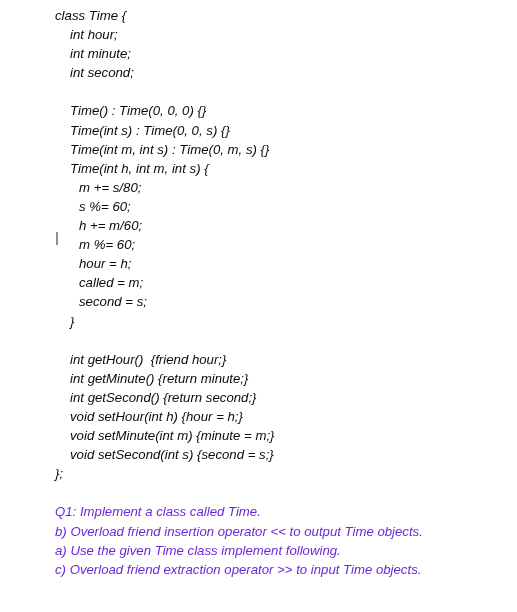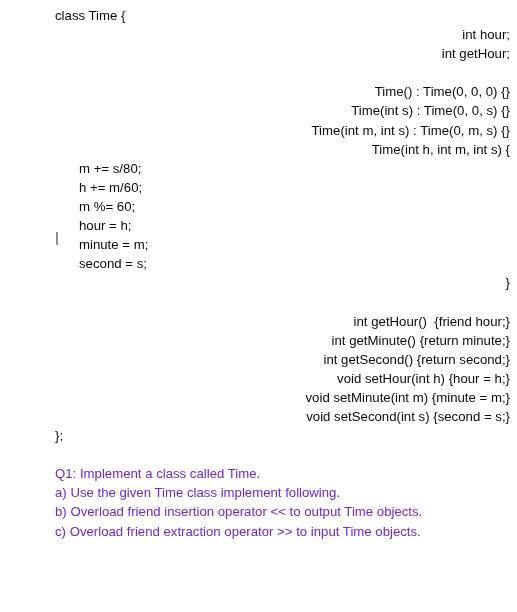--- a/index.html
+++ b/index.html
@@ -15,20 +15,21 @@
     font-family: "Liberation Sans", "DejaVu Sans", sans-serif;
     color: #000000;
     -webkit-font-smoothing: antialiased;
   }
 
   #page {
     position: relative;
     width: 517px;
     height: 612px;
     background: #ffffff;
+    font-style: italic;
   }
 
   
   #listing {
     position: absolute;
     left: 55px;
     top: 6px;
     width: 455px;
   }
 
@@ -36,21 +37,21 @@
     font-size: 13.2px;
     line-height: 19.1px;
     height: 19.1px;
     white-space: pre;
     letter-spacing: 0.01px;
     color: #0a0a0a;
   }
 
   
   .ind0 { padding-left: 0px; }
-  .ind1 { padding-left: 15px; text-align: right; }
+  .ind1 { padding-left: 15px; }
   .ind2 { padding-left: 24px; }
 
   
   .blank {
     height: 19.1px;
     line-height: 19.1px;
   }
 
   
   .gap {
@@ -76,43 +77,45 @@
   }
 </style>
 </head>
 <body>
 
 <div id="page">
 
   <div id="listing">
       <div class="line ind0">class Time {</div>
       <div class="line ind1">int hour;</div>
-      <div class="line ind1">int getHour;</div>
+      <div class="line ind1">int minute;</div>
+      <div class="line ind1">int second;</div>
       <div class="line blank"></div>
       <div class="line ind1">Time() : Time(0, 0, 0) {}</div>
       <div class="line ind1">Time(int s) : Time(0, 0, s) {}</div>
       <div class="line ind1">Time(int m, int s) : Time(0, m, s) {}</div>
       <div class="line ind1">Time(int h, int m, int s) {</div>
       <div class="line ind2">m += s/80;</div>
+      <div class="line ind2">s %= 60;</div>
       <div class="line ind2">h += m/60;</div>
       <div class="line ind2">m %= 60;</div>
       <div class="line ind2">hour = h;</div>
-      <div class="line ind2">minute = m;</div>
+      <div class="line ind2">called = m;</div>
       <div class="line ind2">second = s;</div>
       <div class="line ind1">}</div>
       <div class="line blank"></div>
       <div class="line ind1">int getHour()  {friend hour;}</div>
       <div class="line ind1">int getMinute() {return minute;}</div>
       <div class="line ind1">int getSecond() {return second;}</div>
       <div class="line ind1">void setHour(int h) {hour = h;}</div>
       <div class="line ind1">void setMinute(int m) {minute = m;}</div>
       <div class="line ind1">void setSecond(int s) {second = s;}</div>
       <div class="line ind0">};</div>
       <div class="gap"></div>
       <div class="qline">Q1: Implement a class called Time.</div>
+      <div class="qline">b) Overload friend insertion operator &lt;&lt; to output Time objects.</div>
       <div class="qline">a) Use the given Time class implement following.</div>
-      <div class="qline">b) Overload friend insertion operator &lt;&lt; to output Time objects.</div>
       <div class="qline">c) Overload friend extraction operator &gt;&gt; to input Time objects.</div>
     </div>
 
   <div id="caret-bar"></div>
 
 </div>
 
 </body></html>

